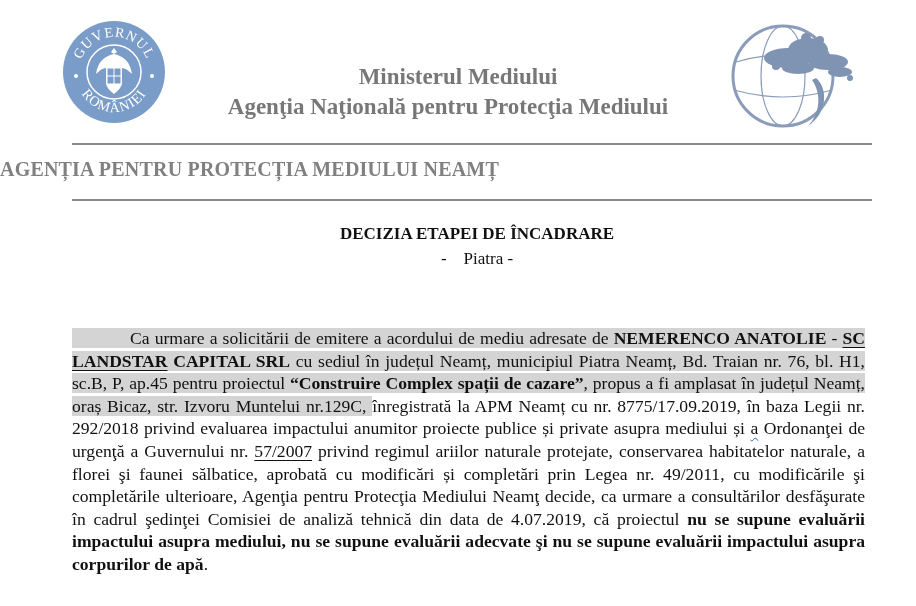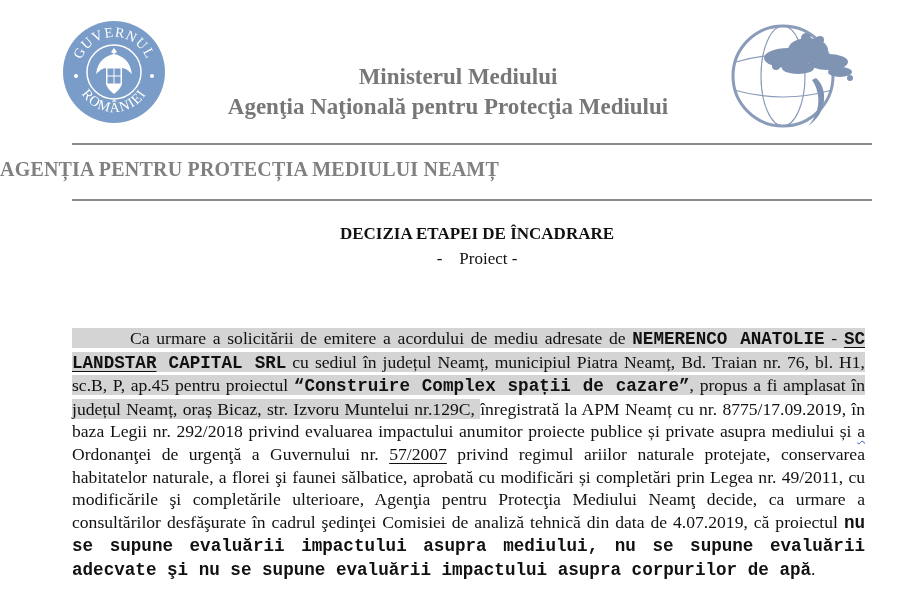--- a/index.html
+++ b/index.html
@@ -31,21 +31,21 @@
   }
   #body-text {
     top:327px; left:72px; width:793px;
     font-size:17.6px; line-height:22.6px; text-align:justify; text-align-last:left; color:#111;
     margin:0;
   }
   .hl { background:#d4d4d4; }
   .indent { display:inline-block; width:58px; }
   .squiggle { text-decoration:underline wavy #3355cc; text-decoration-thickness:1px; text-underline-offset:3px; }
   .ul { text-decoration:underline; }
-  b { font-weight:bold;font-family:Liberation Mono, monospace; }
+  b { font-weight:bold; }
 </style>
 </head>
 <body>
 
 <div id="gov-logo" class="abs">
   <svg width="104" height="104" viewBox="0 0 104 104">
     <defs>
       <path id="arcTop" d="M 17 52 A 35 35 0 0 1 87 52"></path>
       <path id="arcBot" d="M 14 54 A 38 38 0 0 0 90 54"></path>
     </defs>
@@ -90,15 +90,15 @@
 </div>
 
 <h1 id="ministry" class="abs hdr-title">Ministerul Mediului</h1>
 <h2 id="agency" class="abs hdr-title">Agenţia Naţională pentru Protecţia Mediului</h2>
 
 <div id="rule-top" class="abs rule"></div>
 <div id="regional" class="abs">AGENȚIA PENTRU PROTECȚIA MEDIULUI NEAMȚ</div>
 <div id="rule-bottom" class="abs rule"></div>
 
 <div id="decision-title" class="abs">DECIZIA ETAPEI DE ÎNCADRARE</div>
-<div id="decision-sub" class="abs" style="white-space:pre;"><span>-    Proiect -</span></div>
+<div id="decision-sub" class="abs" style="white-space:pre;"><span>-    Piatra -</span></div>
 
 <p id="body-text" class="abs"><span class="hl"><span class="indent"></span><span>Ca urmare a solicitării de emitere a acordului de mediu adresate de </span><b>NEMERENCO ANATOLIE</b><span> - </span><b class="ul squiggle">SC LANDSTAR</b><b> CAPITAL SRL</b><span> cu sediul în județul Neamț, municipiul Piatra Neamț, Bd. Traian nr. 76, bl. H1, sc.B, P, ap.45 pentru proiectul </span><b>“Construire Complex spații de cazare”</b><span>, propus a fi amplasat în județul Neamț, oraș Bicaz, str. Izvoru Muntelui nr.129C, </span></span><span> înregistrată la APM Neamț cu nr. 8775/17.09.2019, în baza Legii nr. 292/2018 privind evaluarea impactului anumitor proiecte publice și private asupra mediului și </span><span class="squiggle">a</span><span> Ordonanţei de urgenţă a Guvernului nr. </span><span class="ul squiggle">57/2007</span><span> privind regimul ariilor naturale protejate, conservarea habitatelor naturale, a florei şi faunei sălbatice, aprobată cu modificări și completări prin Legea nr. 49/2011, cu modificările şi completările ulterioare, Agenţia pentru Protecţia Mediului Neamţ decide, ca urmare a consultărilor desfăşurate în cadrul şedinţei Comisiei de analiză tehnică din data de 4.07.2019, că proiectul </span><b>nu se supune evaluării impactului asupra mediului, nu se supune evaluării adecvate şi nu se supune evaluării impactului asupra corpurilor de apă</b><span>.</span></p>
 
 </body></html>

